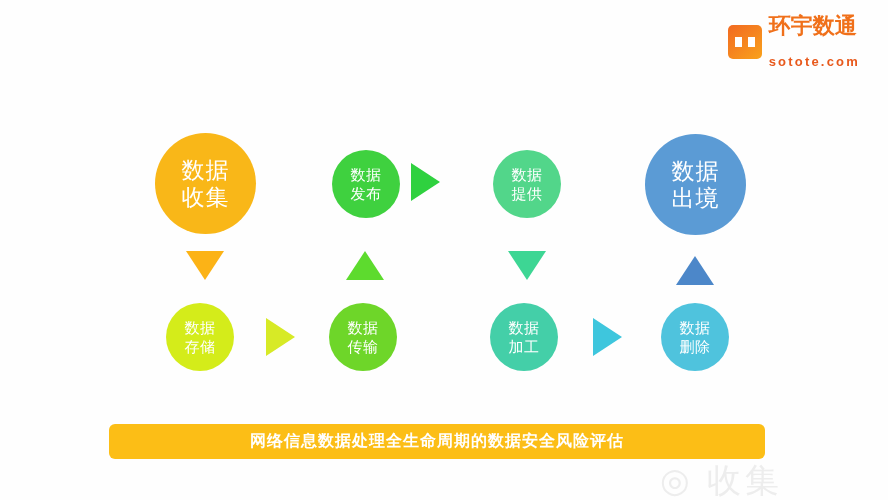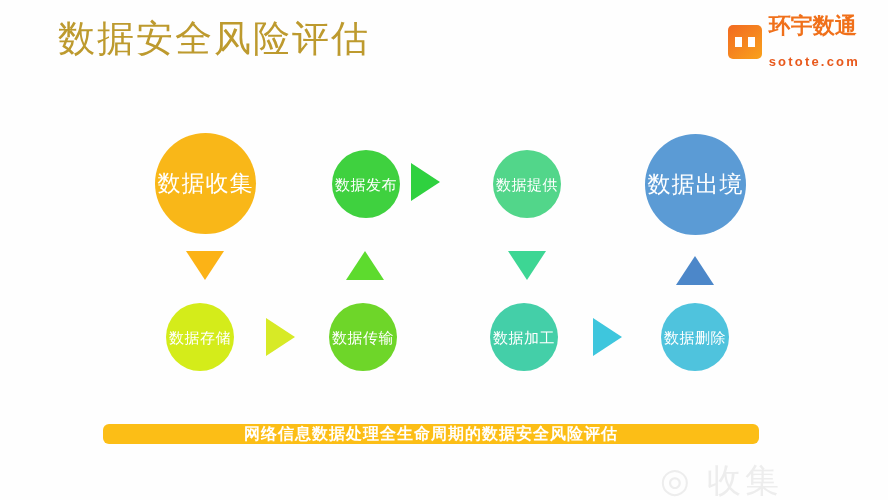--- a/index.html
+++ b/index.html
@@ -93,21 +93,21 @@
     letter-spacing: 2.2px;
     line-height: 16px;
     margin-top: 17px;
   }
 
   
   .node {
     position: absolute;
     border-radius: 50%;
     display: flex;
-    flex-direction: row;
+    flex-direction: column;
     align-items: center;
     justify-content: center;
     color: #ffffff;
     box-sizing: border-box;
   }
   .node .line {
     display: block;
     white-space: nowrap;
   }
   .node.big { font-size: 23px; line-height: 27px; letter-spacing: 1px; }
@@ -134,24 +134,24 @@
   .tri.right {
     border-top: 19px solid transparent;
     border-bottom: 19px solid transparent;
     border-left-style: solid;
     border-left-width: 29px;
   }
 
   
   #banner {
     position: absolute;
-    left: 103px;
+    left: 109px;
     top: 424px;
     width: 656px;
-    height: 20px;
+    height: 35px;
     background: #fcbe16;
     border-radius: 6px;
     display: flex;
     align-items: center;
     justify-content: center;
   }
   #banner-text {
     color: #ffffff;
     font-size: 16px;
     font-weight: bold;
@@ -169,21 +169,20 @@
     letter-spacing: 4px;
     white-space: nowrap;
     user-select: none;
   }
 </style>
 </head>
 <body>
 
 <div id="slide">
 
-  <div id="slide-title">数据安全风险评估</div>
 
   <div id="logo">
     <div id="logo-mark">
         <i></i>
       </div>
     <div class="logo-text-wrap">
       <span id="logo-cn">环宇数通</span>
       <span id="logo-en">sotote.com</span>
     </div>
   </div>

